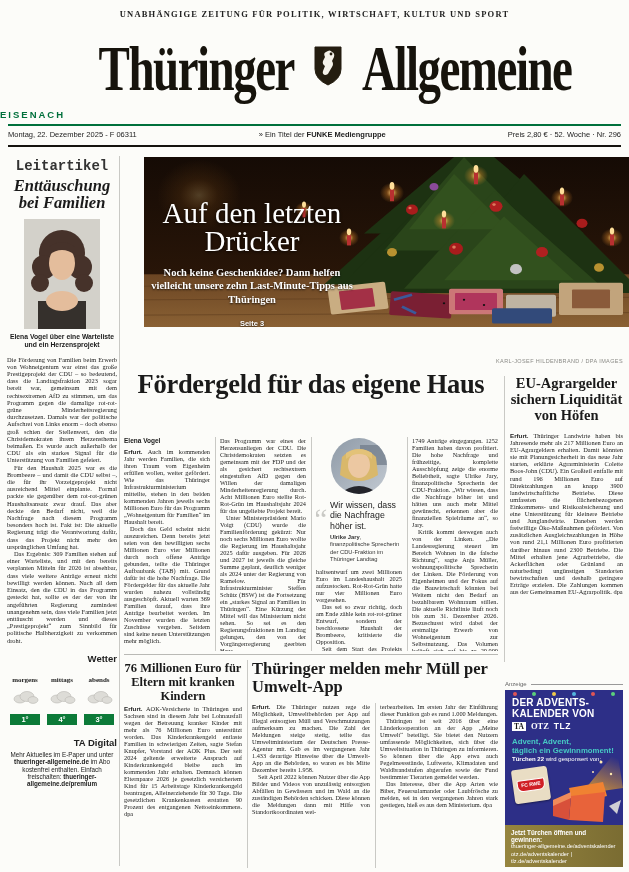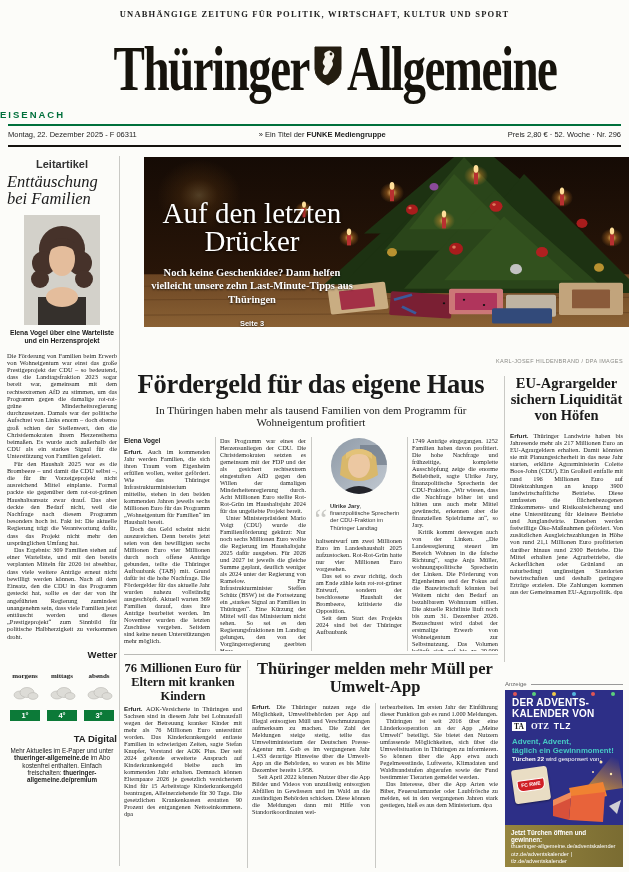--- a/index.html
+++ b/index.html
@@ -7,38 +7,38 @@
   .page {
     position:relative; width:629px; height:872px; margin:0 auto;
     background:#fcfcf9; color:#1a1a1a; overflow:hidden;
     font-family:"Liberation Serif", serif;
   }
 
   
   .tagline { position:absolute; top:9px; left:0; width:100%; text-align:center;
     font-weight:bold; font-size:8.5px; letter-spacing:1.2px; color:#222; }
   .title-row { position:absolute; top:22px; left:0; width:100%; height:92px;
-    display:flex; justify-content:center; align-items:center; gap:4px;padding-left:41px; }
+    display:flex; justify-content:center; align-items:center; gap:19px;padding-left:41px; }
   .title-word { font-weight:700; font-size:47px; letter-spacing:-1.5px; color:#16130c;
     transform:scaleY(1.35); transform-origin:center; white-space:nowrap; }
   .edition { position:absolute; top:109px; left:0; width:100%; text-align:left;
     font-family:"Liberation Sans",sans-serif; font-weight:bold; font-size:9.5px;
     letter-spacing:2px; color:#00703c; }
   .rule-green { position:absolute; top:124px; left:8px; right:8px; height:2px; background:#00703c; }
   .date-bar { position:absolute; top:130px; left:8px; right:8px; display:flex;
     justify-content:space-between; align-items:center;
     font-family:"Liberation Sans",sans-serif; font-size:7.5px; color:#222; }
   .date-bar b { font-weight:bold; }
   .rule-black { position:absolute; top:145px; left:8px; right:8px; height:2px; background:#15130e; }
 
   
   .leftcol { position:absolute; left:7px; top:154px; width:110px; height:714px; overflow:hidden; }
-  .kicker { text-align:center; font-family:Liberation Sans, sans-serif; font-weight:bold;
-    font-size:11px; color:#333; margin-top:4px; }
-  .lead-head { font-style:italic; font-weight:400; font-size:16.5px;
+  .kicker { text-align:center; font-family:Liberation Mono, monospace; font-weight:bold;
+    font-size:14px; color:#333; margin-top:4px; }
+  .lead-head { text-align:center; font-style:italic; font-weight:700; font-size:16.5px;
     line-height:1.05; margin-top:3px; }
   .lead-photo { display:block; width:76px; height:110px; margin:7px auto 0; }
   .lead-caption { text-align:center; font-family:"Liberation Sans",sans-serif; font-weight:bold;
     font-size:6.8px; line-height:1.25; margin-top:4px; }
   .bodytext { font-size:6.4px; line-height:7.2px; text-align:justify; hyphens:auto; margin-top:6px; }
   .bodytext p + p { text-indent:7px; }
   .sec-title { text-align:right; font-family:"Liberation Sans",sans-serif; font-weight:bold;
     font-size:9.5px; color:#222; }
   .wetter { margin-top:9px; }
   .wetter-row { display:flex; justify-content:space-between; padding:0 2px; margin-top:4px; }
@@ -101,21 +101,21 @@
   .eu-head { position:absolute; left:510px; top:376px; width:113px; text-align:center;
     font-size:14.5px; font-weight:600; line-height:1.1; }
   .eu-body { position:absolute; left:510px; top:432px; width:113px; height:230px; overflow:hidden;
     font-size:6.4px; line-height:7.1px; text-align:justify; hyphens:auto; }
 
   
   .aok-head { position:absolute; left:124px; top:661px; width:118px; text-align:center;
     font-size:12.5px; font-weight:700; line-height:1.12; }
   .aok-body { position:absolute; left:124px; top:705px; width:118px; height:163px; overflow:hidden;
     font-size:6.3px; line-height:7px; text-align:justify; hyphens:auto; }
-  .muell-head { position:absolute; left:252px; top:660px; width:246px; text-align:center;
+  .muell-head { position:absolute; left:252px; top:660px; width:246px; 
     font-size:16.5px; font-weight:600; line-height:1.1; }
   .muell-col { position:absolute; top:703px; width:118px; height:165px; overflow:hidden;
     font-size:6.3px; line-height:7px; text-align:justify; hyphens:auto; }
   .muell-col p + p { text-indent:6px; }
 
   
   .anzeige-label { position:absolute; left:505px; top:681px; width:118px; display:flex;
     align-items:center; gap:4px; font-family:"Liberation Sans",sans-serif; font-size:6px; color:#666; }
   .anzeige-label .line { flex:1; border-top:1px solid #999; }
   .ad-box { position:absolute; left:505px; top:690px; width:118px; height:177px;
@@ -343,21 +343,20 @@
     </svg>
     <div class="hero-text">
       <div class="hero-h">Auf den letzten Drücker</div>
       <div class="hero-sub">Noch keine Geschenkidee? Dann helfen vielleicht unsere zehn Last-Minute-Tipps aus Thüringen</div>
       <div class="hero-page">Seite 3</div>
     </div>
   </div>
   <div class="hero-credit">KARL-JOSEF HILDENBRAND / DPA IMAGES</div>
 
   <h1 class="main-head">Fördergeld für das eigene Haus</h1>
-  <div class="main-sub">In Thüringen haben mehr als tausend Familien von dem Programm für Wohneigentum profitiert</div>
 
   <div class="mcol" style="left:124px;">
     <div class="byline">Elena Vogel</div>
     <p><b class="dateline">Erfurt.</b> <span>Auch im kommenden Jahr werden Familien, die sich ihren Traum vom Eigenheim erfüllen wollen, weiter gefördert. Wie das Thüringer Infrastrukturministerium mitteilte, stehen in den beiden kommenden Jahren jeweils sechs Millionen Euro für das Programm „Wohneigentum für Familien“ im Haushalt bereit.</span></p>
     <p>Doch das Geld scheint nicht auszureichen. Denn bereits jetzt seien von den bewilligten sechs Millionen Euro vier Millionen durch noch offene Anträge gebunden, teilte die Thüringer Aufbaubank (TAB) mit. Grund dafür ist die hohe Nachfrage. Die Fördergelder für das aktuelle Jahr wurden nahezu vollständig ausgeschöpft. Aktuell warten 369 Familien darauf, dass ihre Anträge bearbeitet werden. Im November wurden die letzten Zuschüsse vergeben. Seitdem sind keine neuen Unterstützungen mehr möglich.</p>
   </div>
   <div class="vrule" style="left:215px; top:437px; height:214px;"></div>
 
   <div class="mcol" style="left:220px;">
     <p>Das Programm war eines der Herzensanliegen der CDU. Die Christdemokraten setzten es gemeinsam mit der FDP und der als gesichert rechtsextrem eingestuften AfD gegen den Willen der damaligen Minderheitenregierung durch. Acht Millionen Euro stellte Rot-Rot-Grün im Haushaltsjahr 2024 für das ungeliebte Projekt bereit.</p>
@@ -380,20 +379,21 @@
         <rect width="58" height="58" fill="url(#bgp)"></rect>
         <rect x="30" y="8" width="28" height="20" fill="#6d7988" opacity="0.7"></rect>
         <path d="M12 20 q17 -16 34 0 l2 18 q-19 12 -38 0 Z" fill="#d9b86b"></path>
         <ellipse cx="29" cy="28" rx="11" ry="13" fill="#ecc8a2"></ellipse>
         <path d="M16 22 q13 -10 26 0 l0 -6 q-13 -8 -26 0 Z" fill="#e3c278"></path>
         <path d="M8 58 q21 -18 42 0 Z" fill="#23242a"></path>
       </g>
     </svg>
     <div class="quoteblock">
       <span class="quote-mark">“</span>
+      <div class="quote-text">Wir wissen, dass die Nachfrage höher ist.</div>
       <div class="quote-attr"><b>Ulrike Jary</b><span>, finanzpolitische Sprecherin der CDU-Fraktion im Thüringer Landtag</span></div>
     </div>
     <p>haltsentwurf um zwei Millionen Euro im Landeshaushalt 2025 aufzustocken. Rot-Rot-Grün hatte nur vier Millionen Euro vorgesehen.</p>
     <p>Das sei so zwar richtig, doch am Ende zähle kein rot-rot-grüner Entwurf, sondern der beschlossene Haushalt der Brombeere, kritisierte die Opposition.</p>
     <p>Seit dem Start des Projekts 2024 sind bei der Thüringer Aufbaubank</p>
   </div>
   <div class="vrule" style="left:407px; top:437px; height:214px;"></div>
 
   <div class="mcol" style="left:412px;">
     <p>1749 Anträge eingegangen. 1252 Familien haben davon profitiert. Die hohe Nachfrage und frühzeitige, komplette Ausschöpfung zeige die enorme Beliebtheit, sagte Ulrike Jary, finanzpolitische Sprecherin der CDU-Fraktion. „Wir wissen, dass die Nachfrage höher ist und hätten uns auch mehr Mittel gewünscht, erkennen aber die finanziellen Spielräume an“, so Jary.</p>

